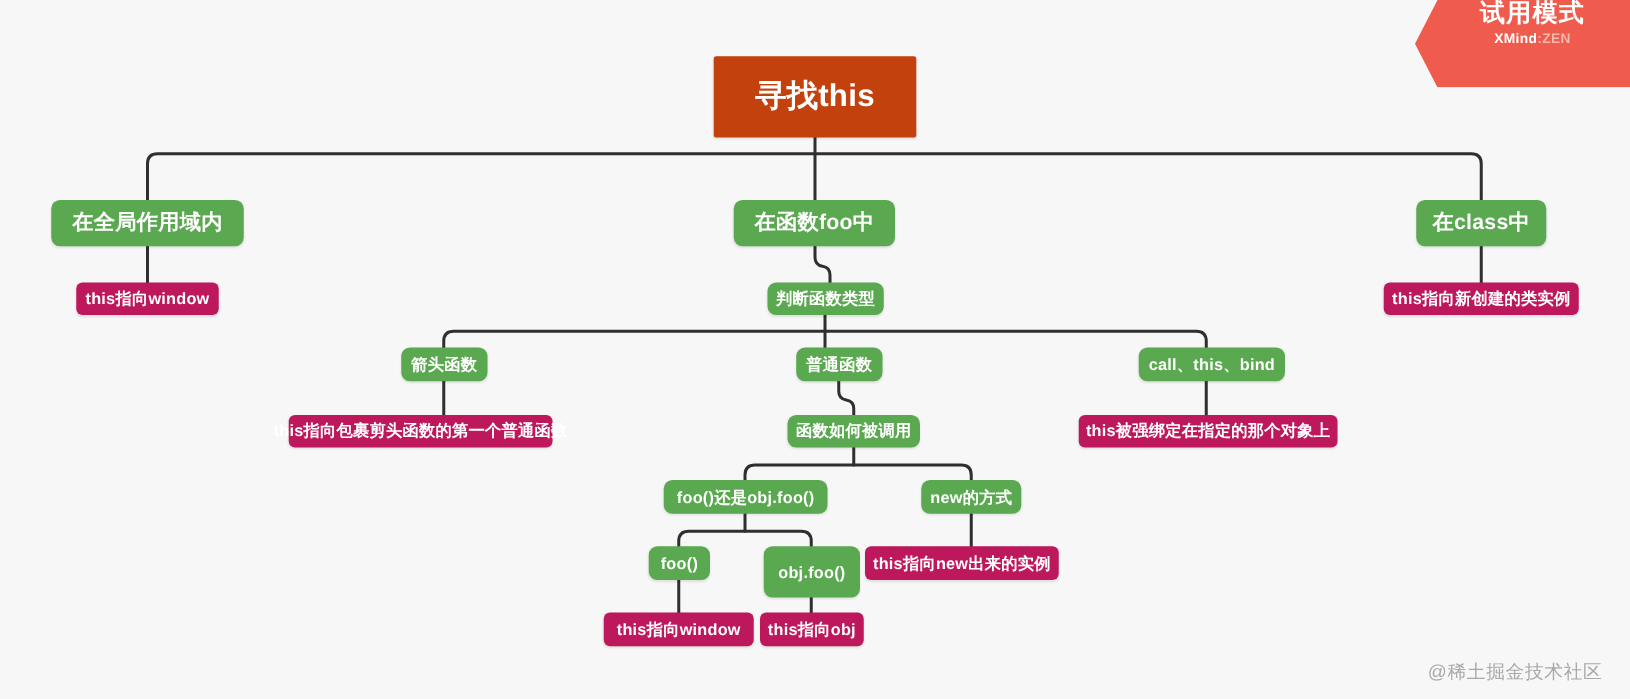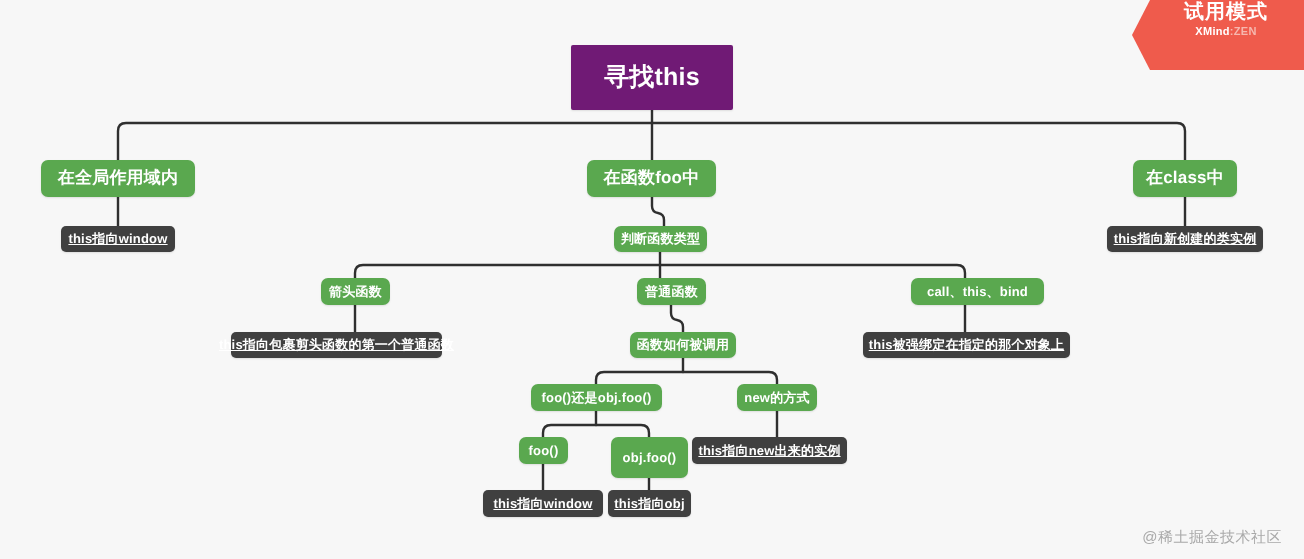--- a/index.html
+++ b/index.html
@@ -34,35 +34,34 @@
     align-items: center;
     justify-content: center;
     color: #ffffff;
     font-weight: bold;
     white-space: nowrap;
     letter-spacing: 0.2px;
     text-rendering: geometricPrecision;
   }
 
   .node.root {
-    background: #701a75;
+    background: #c2410c;
     border-radius: 2px;
     font-size: 25px;
     box-shadow: 0 1px 2px rgba(0,0,0,0.10);
   }
   .node.green {
     background: #5aa84f;
     border-radius: 7px;
     box-shadow: 0 1px 2px rgba(0,0,0,0.10);
   }
   .node.blue {
-    background: #404040;
+    background: #be185d;
     border-radius: 5px;
     box-shadow: 0 1px 2px rgba(0,0,0,0.10);
-    text-decoration: underline;
   }
 
   .lvl1 { font-size: 17px; border-radius: 8px; }
   .lvl2 { font-size: 13px; }
   .lvl3 { font-size: 13px; }
   .leaf { font-size: 13px; }
 
   
   #trial-badge {
     position: absolute;
@@ -178,21 +177,21 @@
   </div>
 
   <div class="node green lvl3" style="left:321px; top:278px; width:69px; height:27px;">
     <span>箭头函数</span>
   </div>
 
   <div class="node green lvl3" style="left:637px; top:278px; width:69px; height:27px;">
     <span>普通函数</span>
   </div>
 
-  <div class="node green lvl3" style="left:911px; top:278px; width:133px; height:27px;">
+  <div class="node green lvl3" style="left:911px; top:278px; width:117px; height:27px;">
     <span>call、this、bind</span>
   </div>
 
   <div class="node blue leaf" style="left:231px; top:332px; width:211px; height:26px;">
     <span>this指向包裹剪头函数的第一个普通函数</span>
   </div>
 
   <div class="node blue leaf" style="left:863px; top:332px; width:207px; height:26px;">
     <span>this被强绑定在指定的那个对象上</span>
   </div>

